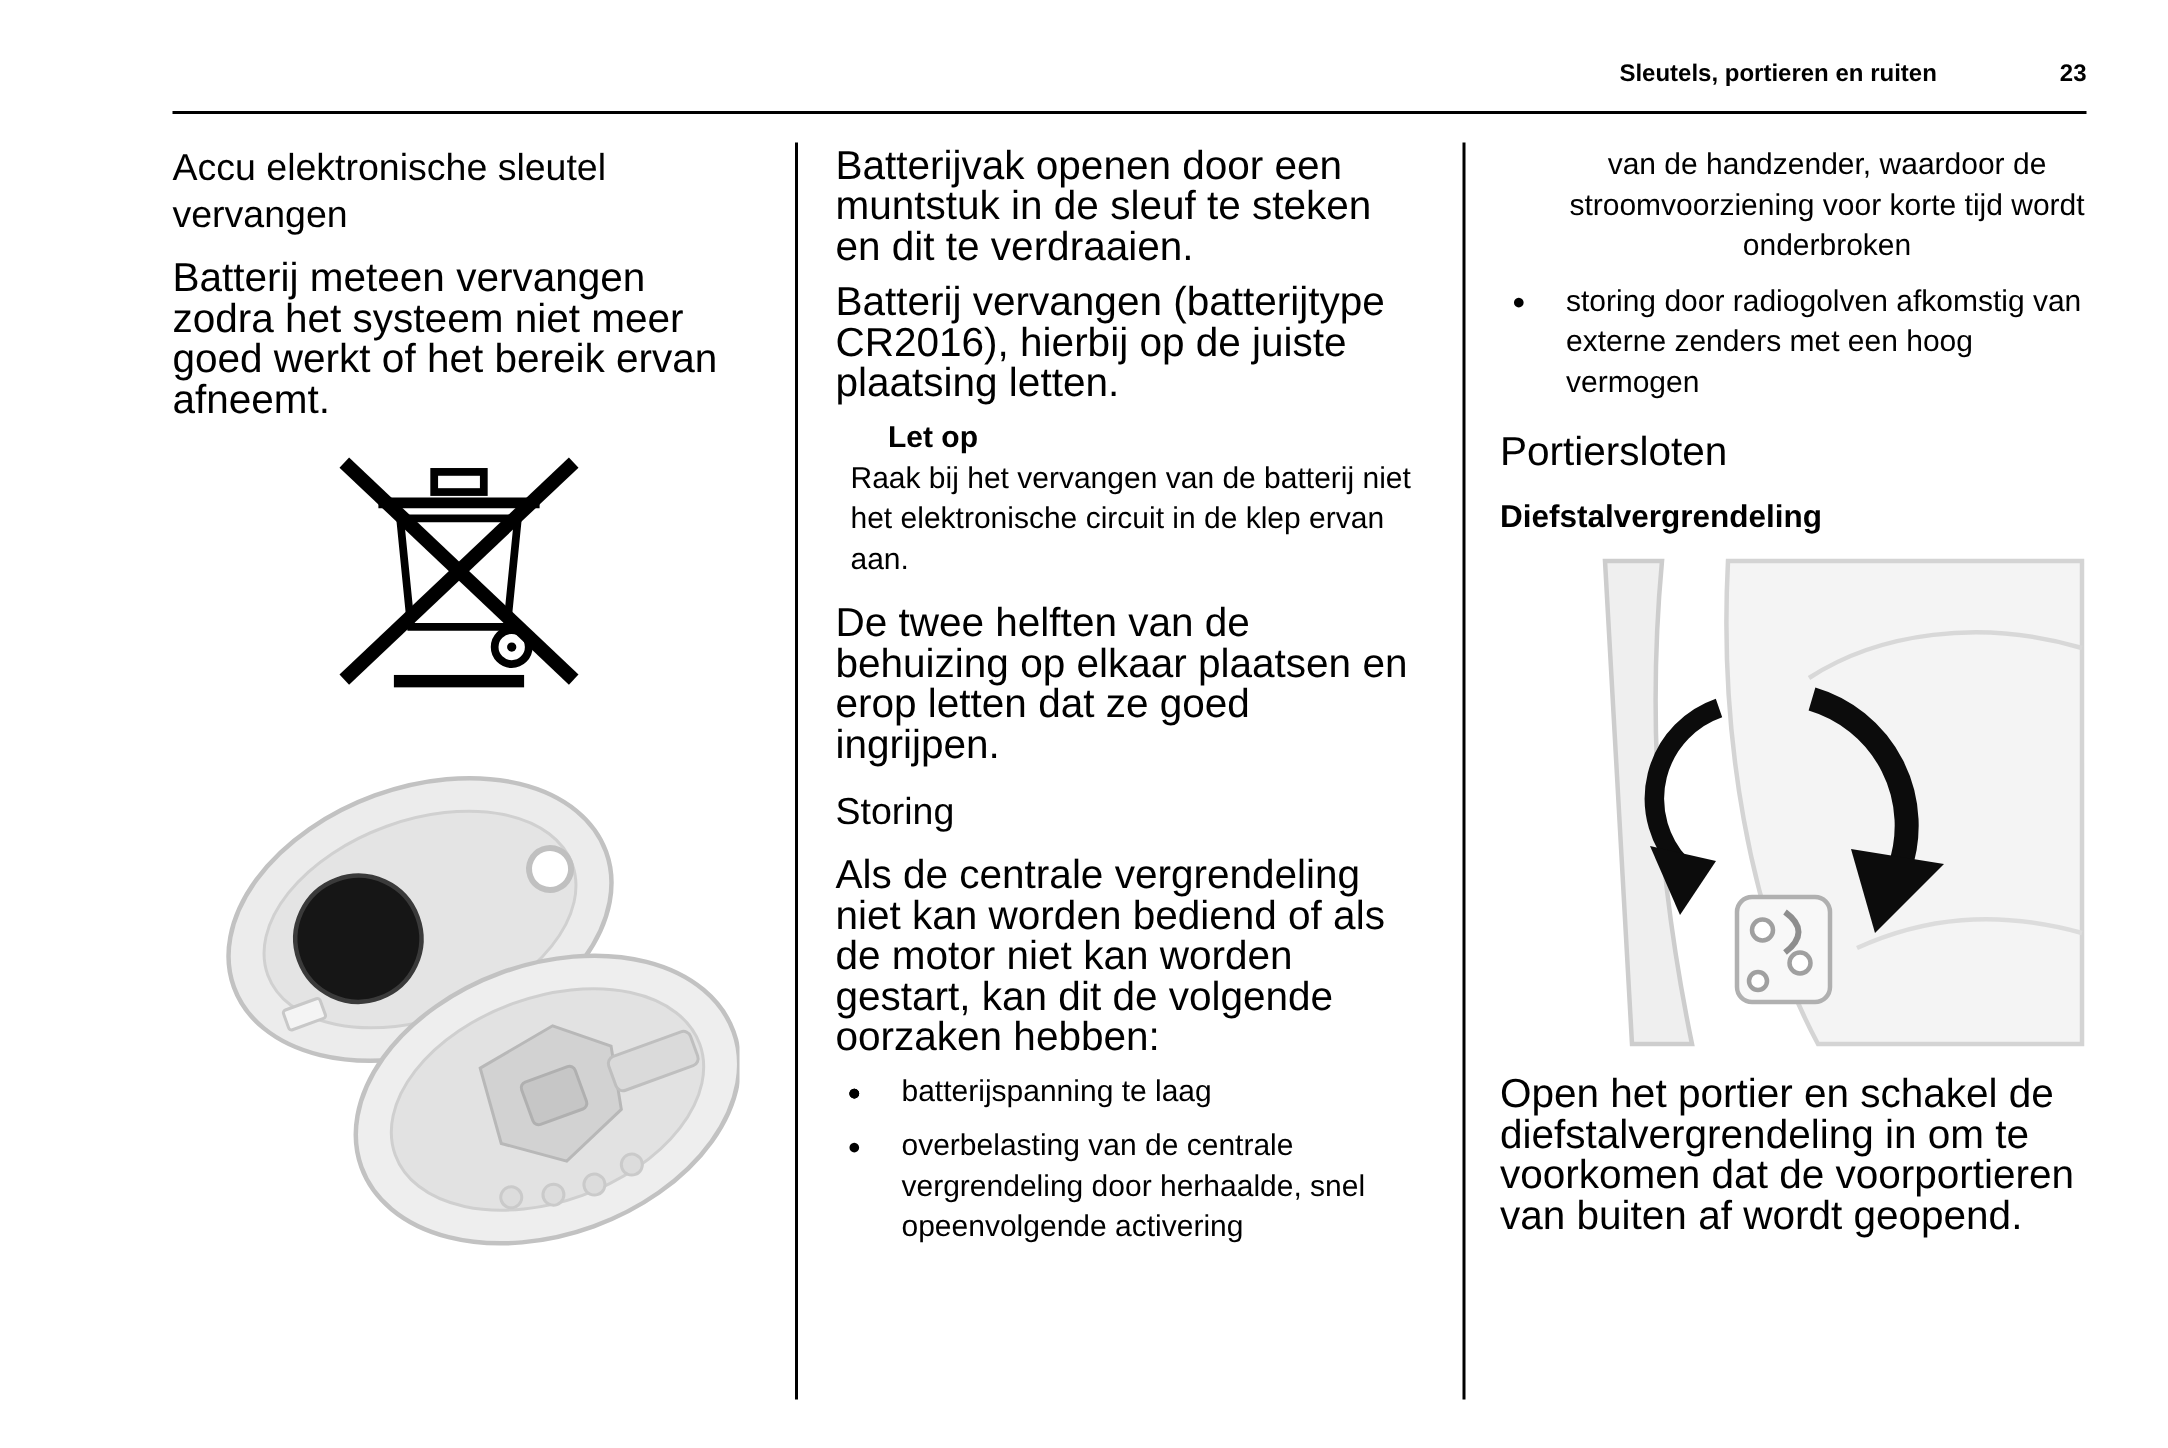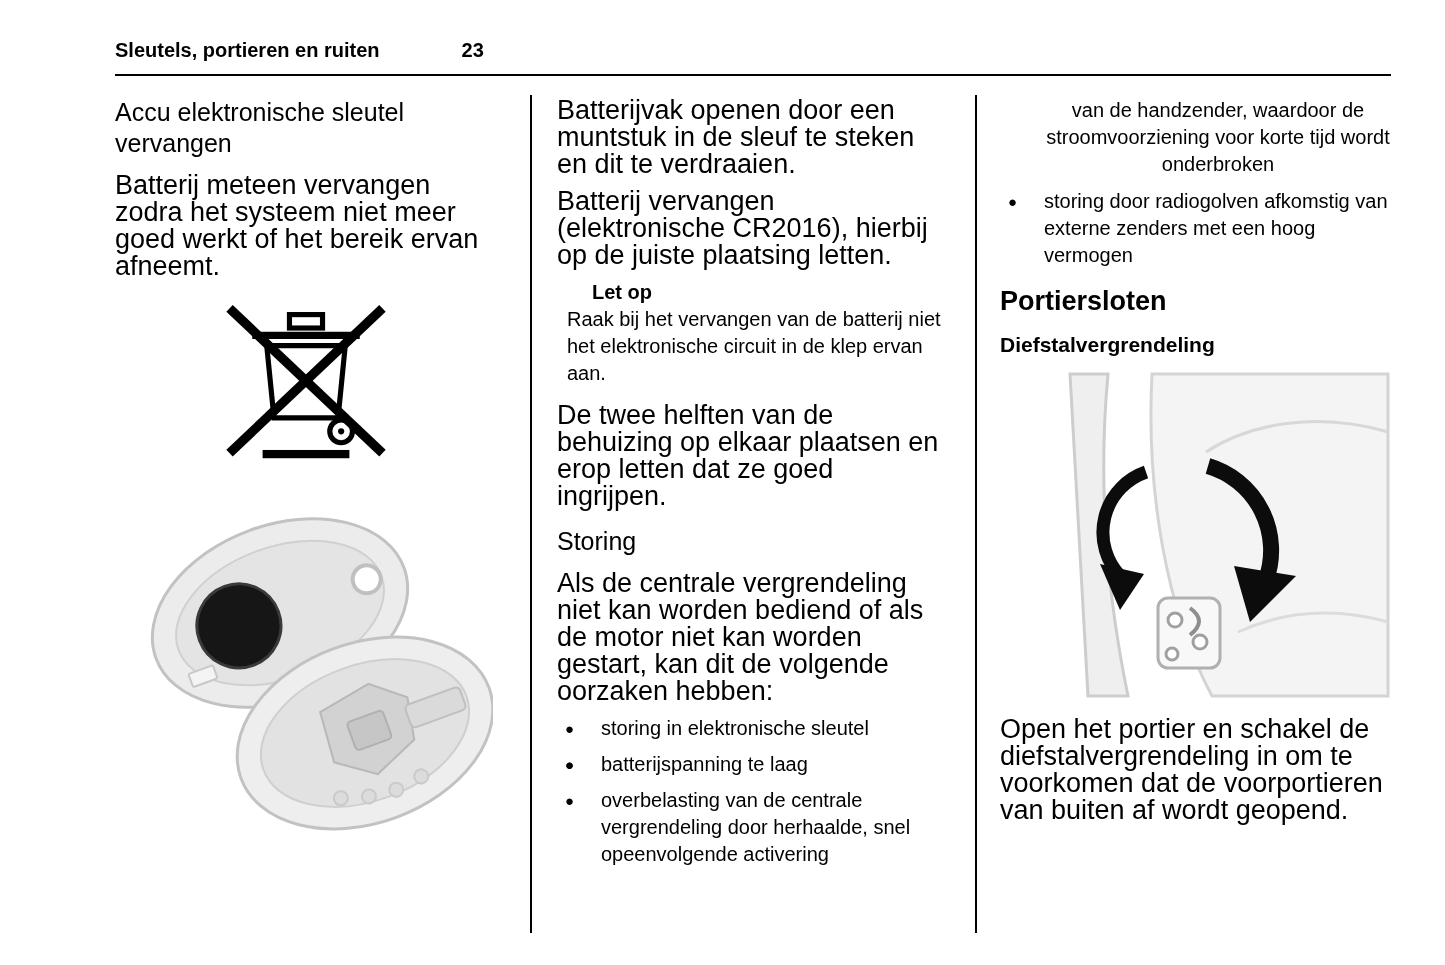--- a/index.html
+++ b/index.html
@@ -4,40 +4,40 @@
 <style>
   * { margin:0; padding:0; box-sizing:border-box; }
   html, body { background:#ffffff; }
   body {
     width:1445px; height:965px;
     font-family:"Liberation Sans", sans-serif;
     color:#000; position:relative; overflow:hidden;
   }
   .page-header {
     position:absolute; top:36px; left:115px; width:1276px;
-    display:flex; align-items:baseline;
-    font-weight:bold; font-size:20px; line-height:28px;
+    display:flex; justify-content:flex-end; align-items:baseline;
+    font-weight:bold; font-size:16px; line-height:28px;
   }
   .page-number { margin-left:82px; }
   .header-rule {
     position:absolute; left:115px; top:74px; width:1276px; height:2px; background:#000;
   }
   .col-divider {
     position:absolute; top:95px; height:838px; width:1.5px; background:#000;
   }
   .divider-1 { left:530px; }
   .divider-2 { left:975px; }
   .col { position:absolute; top:97px; }
   .col1 { left:115px; width:382px; }
   .col2 { left:557px; width:392px; }
   .col3 { left:1000px; width:392px; }
 
   p.body { font-size:27px; line-height:27px; margin-bottom:10px; }
   h2.h-section { font-size:25px; font-weight:400; line-height:31px; margin-bottom:13px; }
-  h1.h-chapter { font-size:27px; font-weight:700; line-height:33px; margin:14px 0 14px; }
+  h1.h-chapter { font-size:27px; font-weight:400; line-height:33px; margin:14px 0 14px; }
   h3.h-sub { font-size:21px; font-weight:bold; line-height:26px; margin-bottom:12px; }
 
   .note { margin:2px 0 15px 10px; }
   .note-title { font-weight:bold; font-size:20px; line-height:27px;margin-left:25px; }
   .note-body { font-size:20px; line-height:27px; }
 
   .bullet-item { position:relative; padding-left:44px; font-size:20px; line-height:27px; margin-bottom:9px; }
   .bullet-item .bullet {
     position:absolute; left:8px; top:0; font-size:15px; line-height:27px;
   }
@@ -105,36 +105,35 @@
           <circle cx="232" cy="311" r="7" fill="#dcdcdc" stroke="#cacaca" stroke-width="2"></circle>
           <circle cx="260" cy="314" r="7" fill="#dcdcdc" stroke="#cacaca" stroke-width="2"></circle>
           <circle cx="288" cy="310" r="7" fill="#dcdcdc" stroke="#cacaca" stroke-width="2"></circle>
         </g>
       </svg>
     </figure>
   </section>
 
   <section class="col col2">
     <p class="body">Batterijvak openen door een muntstuk in de sleuf te steken en dit te verdraaien.</p>
-    <p class="body">Batterij vervangen (elektronische CR2016), hierbij op de juiste plaatsing letten.</p>
+    <p class="body">Batterij vervangen (batterijtype CR2016), hierbij op de juiste plaatsing letten.</p>
 
     <div class="note">
       <div class="note-title">Let op</div>
       <div class="note-body">Raak bij het vervangen van de batterij niet het elektronische circuit in de klep ervan aan.</div>
     </div>
 
     <p class="body">De twee helften van de behuizing op elkaar plaatsen en erop letten dat ze goed ingrijpen.</p>
 
     <h2 class="h-section mt-16">Storing</h2>
 
     <p class="body">Als de centrale vergrendeling niet kan worden bediend of als de motor niet kan worden gestart, kan dit de volgende oorzaken hebben:</p>
 
     <div class="bullet-item">
       <span class="bullet">●</span>
-      <span>storing in elektronische sleutel</span>
     </div>
     <div class="bullet-item">
       <span class="bullet">●</span>
     </div>
     <div class="bullet-item">
       <span class="bullet">●</span>
       <span>batterijspanning te laag</span>
     </div>
     <div class="bullet-item">
       <span class="bullet">●</span>

